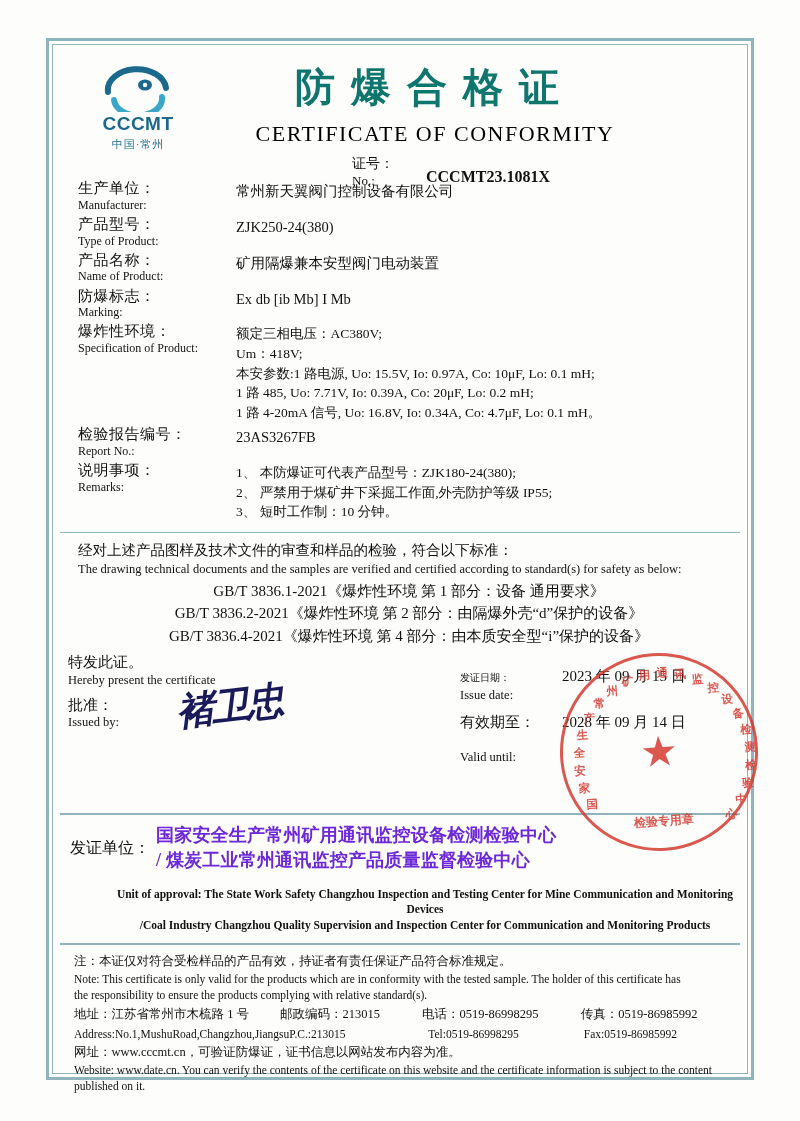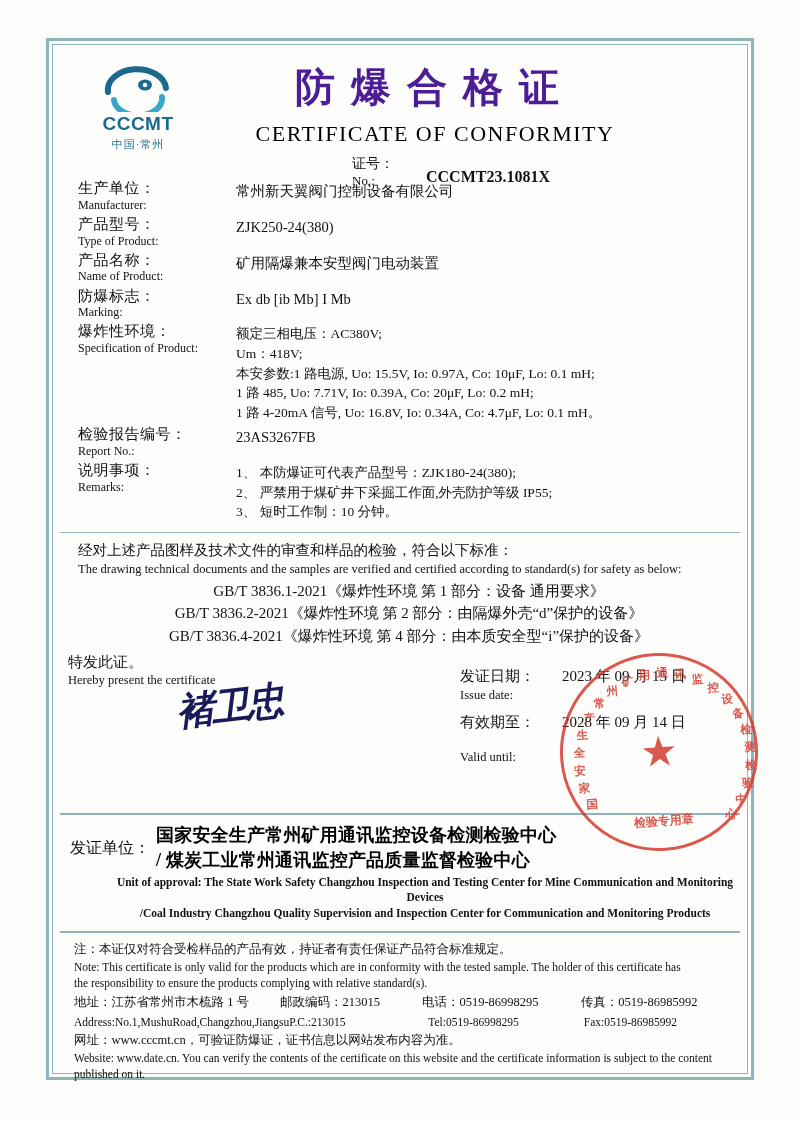--- a/index.html
+++ b/index.html
@@ -72,21 +72,21 @@
     letter-spacing: 1px;
   }
   .title-cn {
     text-align: center;
     font-family: "Liberation Serif", serif;
     font-weight: bold;
     font-size: 40px;
     letter-spacing: 16px;
     padding-left: 70px;
     margin-top: 10px;
-    color: #4c1d95;
+    color: #0f766e;
   }
   .title-en {
     text-align: center;
     font-family: "Liberation Serif", serif;
     font-size: 22px;
     letter-spacing: 1.5px;
     padding-left: 70px;
     margin-top: 6px;
     color: #000;
   }
@@ -263,33 +263,33 @@
   .approval-line1 {
     display: flex;
     align-items: center;
   }
   .approval-label {
     font-size: 16px;
     white-space: nowrap;
     padding-top: 2px;
   }
   .approval-cn {
-    color: #000000;
+    color: #6d28d9;
     font-weight: bold;
     font-size: 18px;
     line-height: 1.35;
     letter-spacing: 0.2px;
     margin-left: 6px;
   }
   .approval-cn .l2 { display: block; }
   .approval-en {
     font-size: 11.5px;
     font-weight: bold;
     line-height: 1.35;
-    margin-top: 3px;
+    margin-top: 15px;
     text-align: center;
     padding-left: 40px;
   }
 
   
   .footer {
     margin-top: 6px;
     padding-left: 14px;
     padding-right: 8px;
     font-size: 11.5px;
@@ -431,27 +431,31 @@
       <div class="std-en">The drawing technical documents and the samples are verified and certified according to standard(s) for safety as below:</div>
       <div class="std-item">GB/T 3836.1-2021《爆炸性环境 第 1 部分：设备 通用要求》</div>
       <div class="std-item">GB/T 3836.2-2021《爆炸性环境 第 2 部分：由隔爆外壳“d”保护的设备》</div>
       <div class="std-item">GB/T 3836.4-2021《爆炸性环境 第 4 部分：由本质安全型“i”保护的设备》</div>
     </div>
 
     <div class="issue">
       <div class="issue-left">
         <div class="hereby-cn">特发此证。</div>
         <div class="hereby-en">Hereby present the certificate</div>
+        <div class="approve">
+          <span class="cn">批准：</span>
+          <span class="en">Issued by:</span>
+        </div>
         <div class="signature">褚卫忠</div>
       </div>
 
       <div class="issue-right">
         <div class="date-row">
           <div class="date-line">
-            <span class="lbl date-label" style="font-size:15px">发证日期：</span>
+            <span class="lbl date-label" style="font-size:10px">发证日期：</span>
             <span class="date-val">2023 年 09 月 15 日</span>
           </div>
           <div class="date-label" style="font-size:12.5px;margin-top:2px">Issue date:</div>
         </div>
         <div class="date-row">
           <div class="date-line">
             <span class="lbl date-label" style="font-size:15px">有效期至：</span>
             <span class="date-val">2028 年 09 月 14 日</span>
           </div>
           <div class="date-label" style="font-size:12.5px;margin-top:18px">Valid until:</div>

